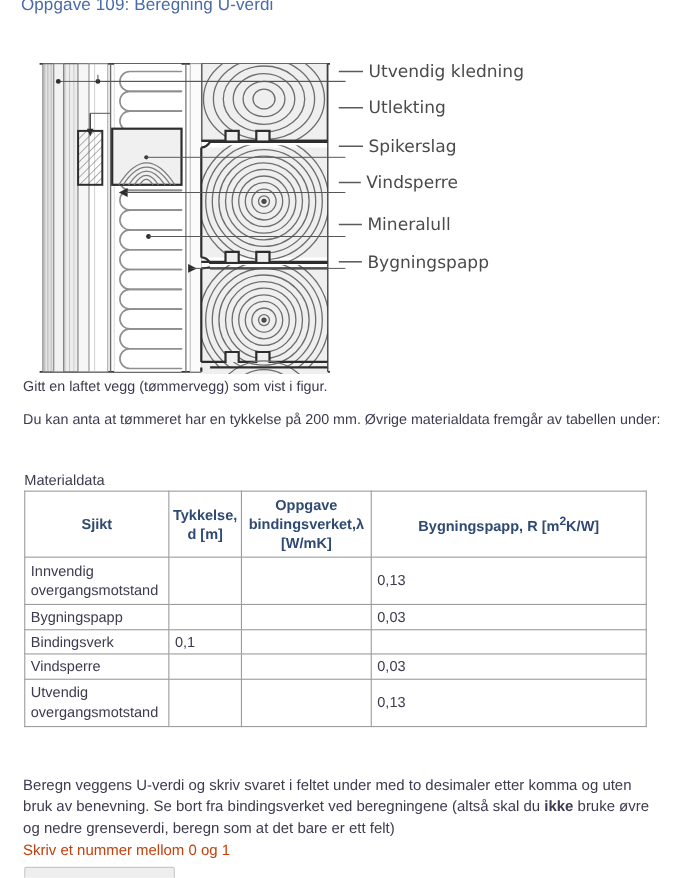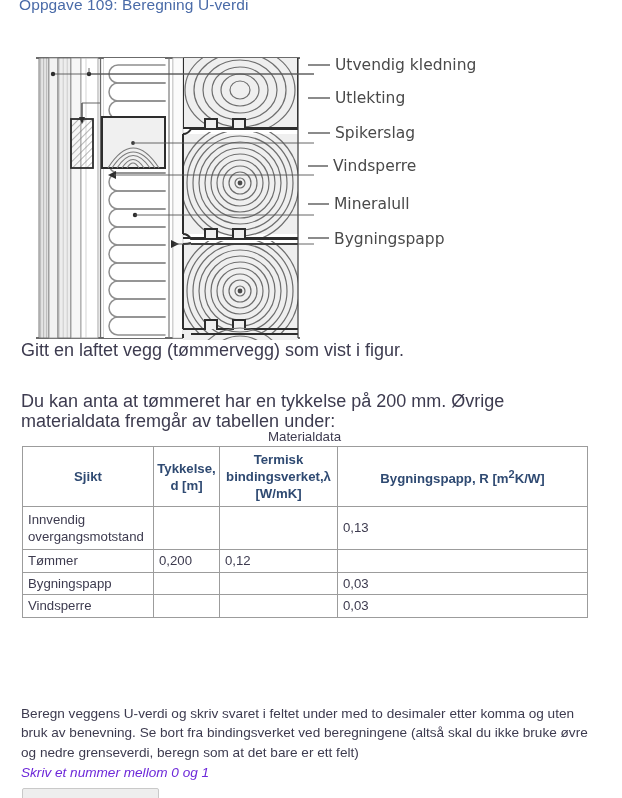--- a/index.html
+++ b/index.html
@@ -34,34 +34,33 @@
     left: 22px;
     top: 48px;
     width: 472px;
     height: 292px;
   }
   .figure-svg { display: block; }
 
   
   .para {
     position: absolute;
-    font-size: 18px;
+    font-size: 13px;
     line-height: 19.5px;
     color: #3d3b4f;
   }
   .para-1 { left: 21px; top: 341px; width: 580px; }
-  .para-2 { left: 21px; top: 392px; width: 585px; }
+  .para-2 { left: 21px; top: 371px; width: 585px; }
 
   
   .table-caption {
     position: absolute;
     left: 22px;
     top: 429px;
     width: 565px;
-    text-align: center;
     font-size: 13.3px;
     color: #3d3b4f;
   }
 
   
   .data-table {
     position: absolute;
     left: 22px;
     top: 446px;
     width: 565px;
@@ -96,29 +95,28 @@
   
   .prompt {
     position: absolute;
     left: 21px;
     top: 704px;
     width: 580px;
     font-size: 13.6px;
     line-height: 19.3px;
     color: #3d3b4f;
   }
-  .prompt b { font-weight: 400; margin-top: 22px; }
+  .prompt b { font-weight: 700; margin-top: 22px; }
   .hint {
     position: absolute;
     left: 21px;
     top: 763px;
     font-size: 13.6px;
     line-height: 19px;
-    color: #6d28d9;
-    font-style: italic;
+    color: #c2410c;
   }
   .answer-input {
     position: absolute;
     left: 22px;
     top: 788px;
     width: 137px;
     height: 22px;
     background: #eeeeee;
     border: 1px solid #c9c9c9;
     border-radius: 2px;
@@ -359,53 +357,59 @@
       <col class="c4">
   </colgroup>
   <thead>
     <tr>
       <th>Sjikt</th>
       <th>
         <span>Tykkelse,</span><br>
         <span>d [m]</span>
       </th>
       <th>
-        <span>Termisk</span><br>
+        <span>Oppgave</span><br>
         <span>bindingsverket,λ</span><br>
         <span>[W/mK]</span>
       </th>
       <th>
         <span>Bygningspapp, R [m</span><sup>2</sup><span>K/W]</span>
       </th>
     </tr>
   </thead>
   <tbody>
       <tr class="tall">
         <td>Innvendig overgangsmotstand</td>
         <td></td>
         <td></td>
         <td>0,13</td>
       </tr>
       <tr>
-        <td>Tømmer</td>
-        <td>0,200</td>
-        <td>0,12</td>
-        <td></td>
-      </tr>
-      <tr>
         <td>Bygningspapp</td>
         <td></td>
         <td></td>
         <td>0,03</td>
       </tr>
       <tr>
+        <td>Bindingsverk</td>
+        <td>0,1</td>
+        <td></td>
+        <td></td>
+      </tr>
+      <tr>
         <td>Vindsperre</td>
         <td></td>
         <td></td>
         <td>0,03</td>
+      </tr>
+      <tr class="tall">
+        <td>Utvendig overgangsmotstand</td>
+        <td></td>
+        <td></td>
+        <td>0,13</td>
       </tr>
     </tbody>
 </table>
 
 <div class="prompt"><span>Beregn veggens U-verdi og skriv svaret i feltet under med to desimaler etter komma og uten bruk av benevning. Se bort fra bindingsverket ved beregningene (altså skal du </span><b>ikke</b><span> bruke øvre og nedre grenseverdi, beregn som at det bare er ett felt)</span></div>
 
 <div class="hint">Skriv et nummer mellom 0 og 1</div>
 
 <input class="answer-input" type="text" placeholder="" style="">
 

